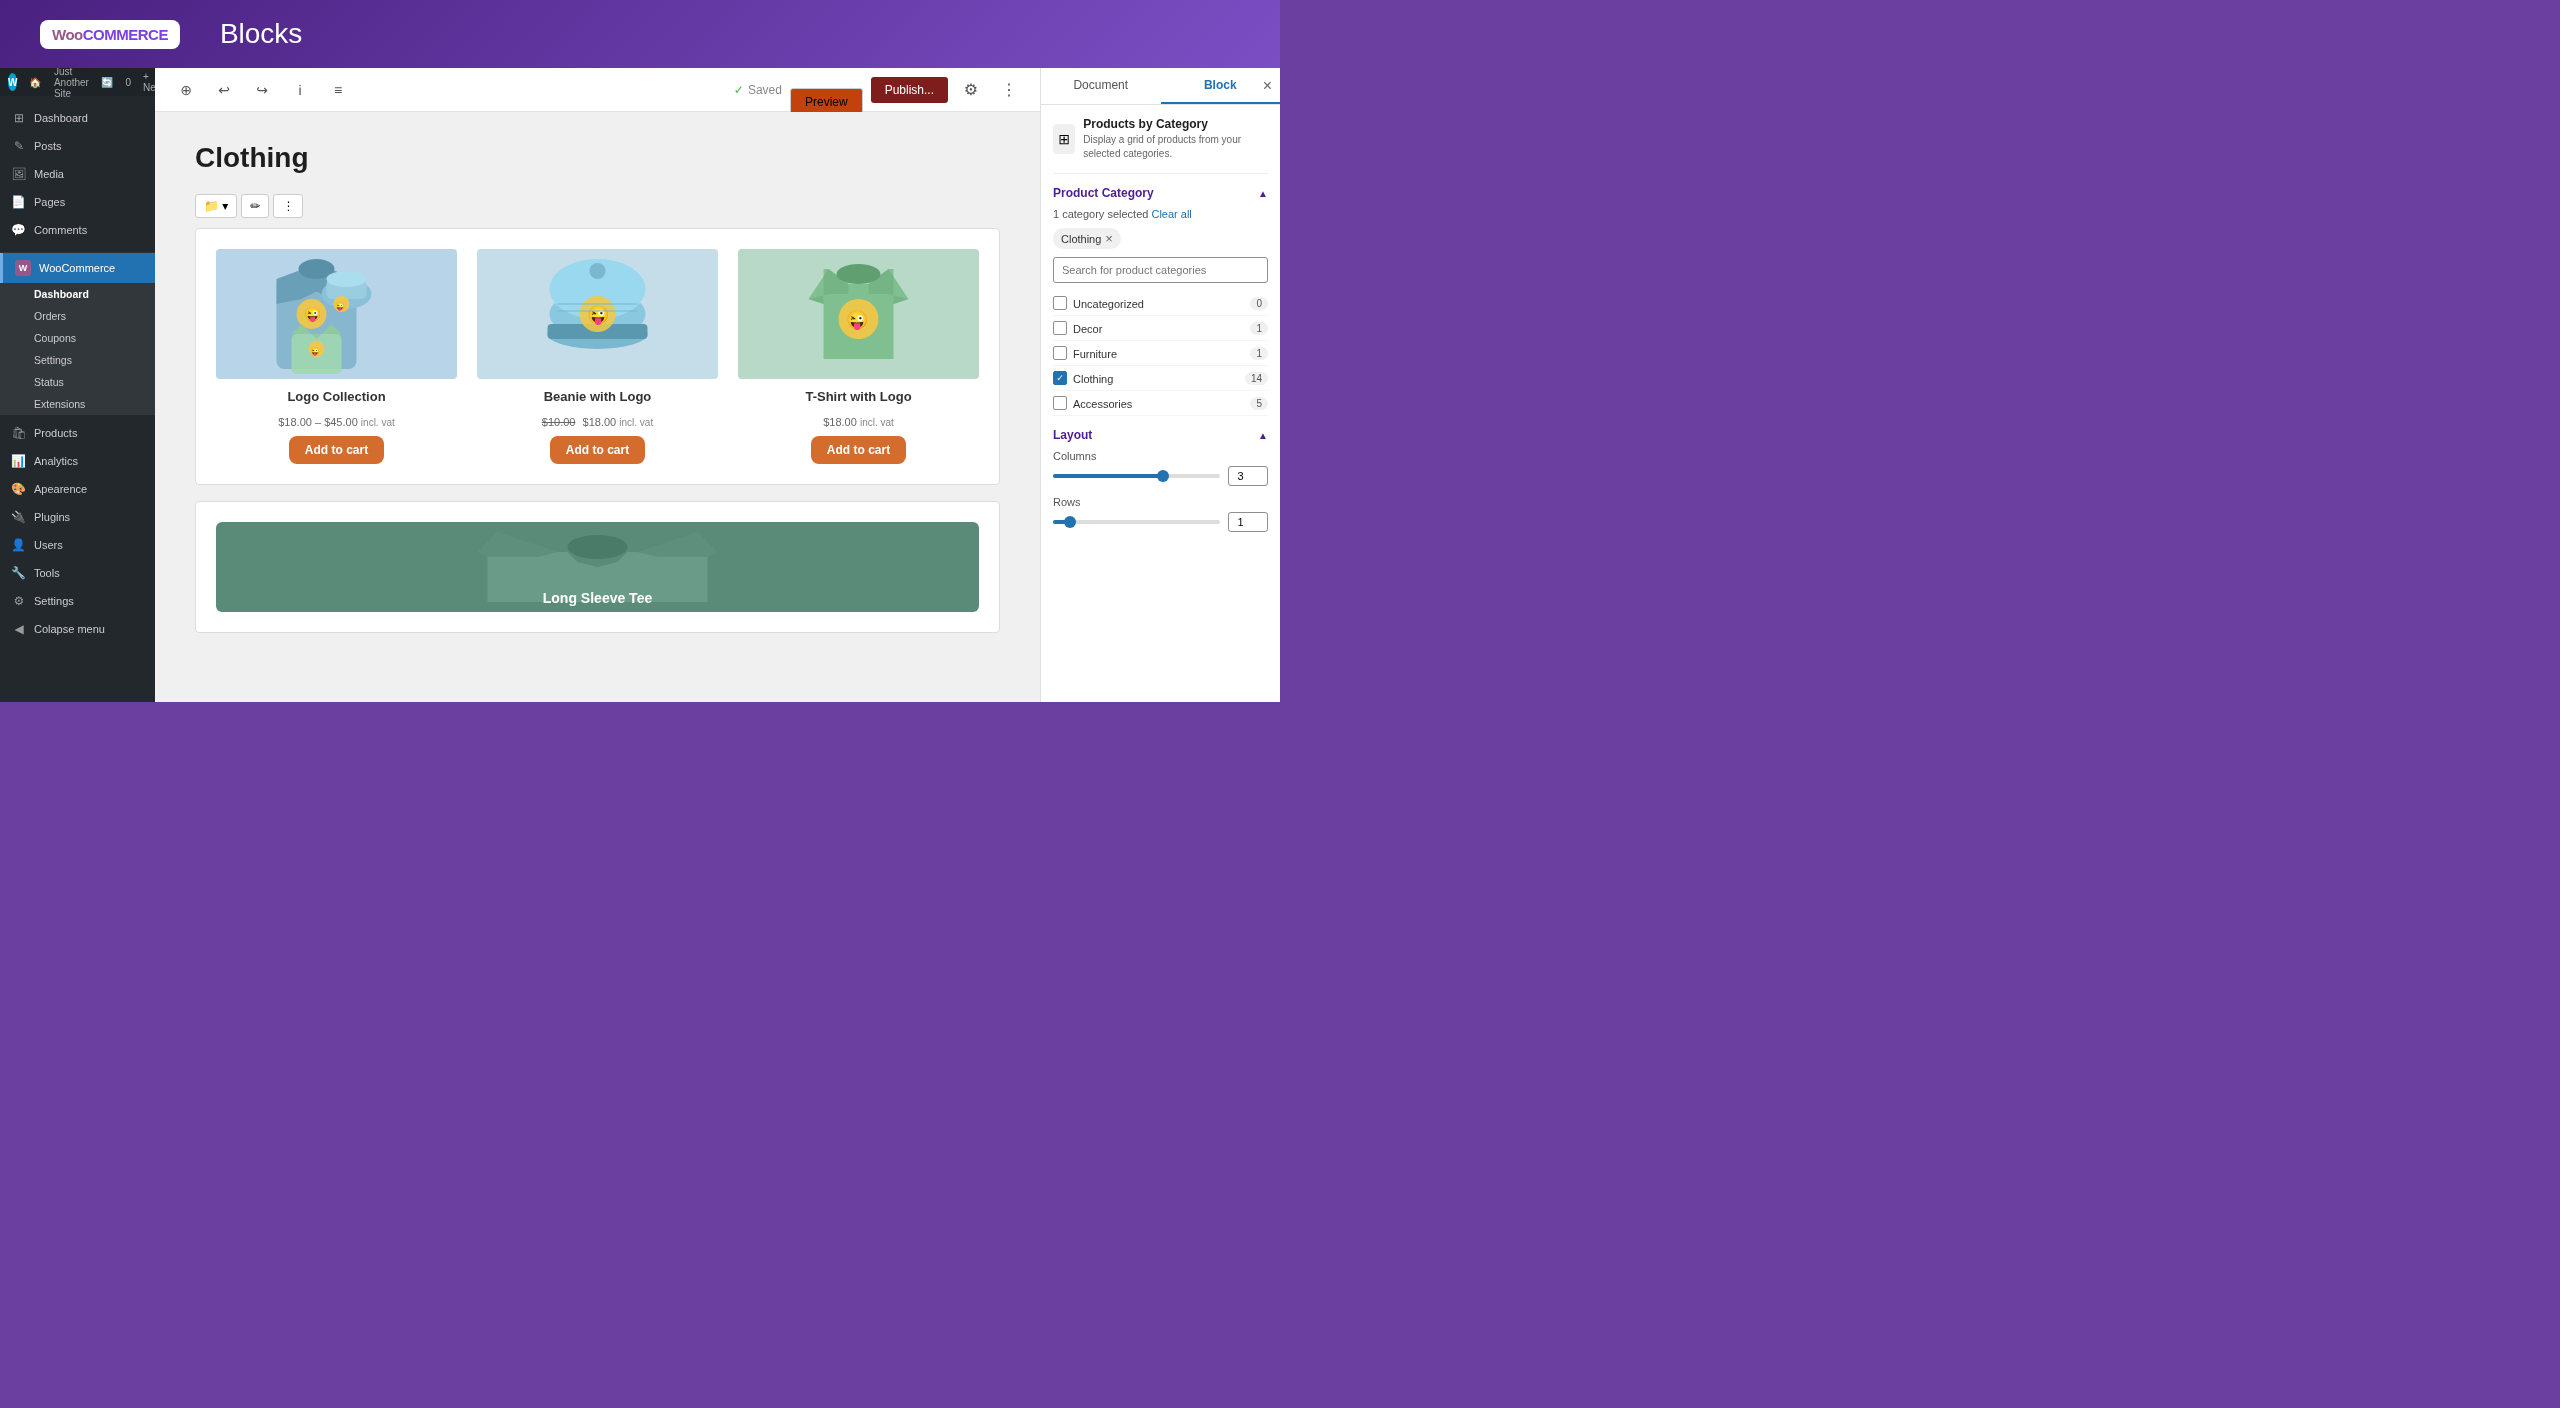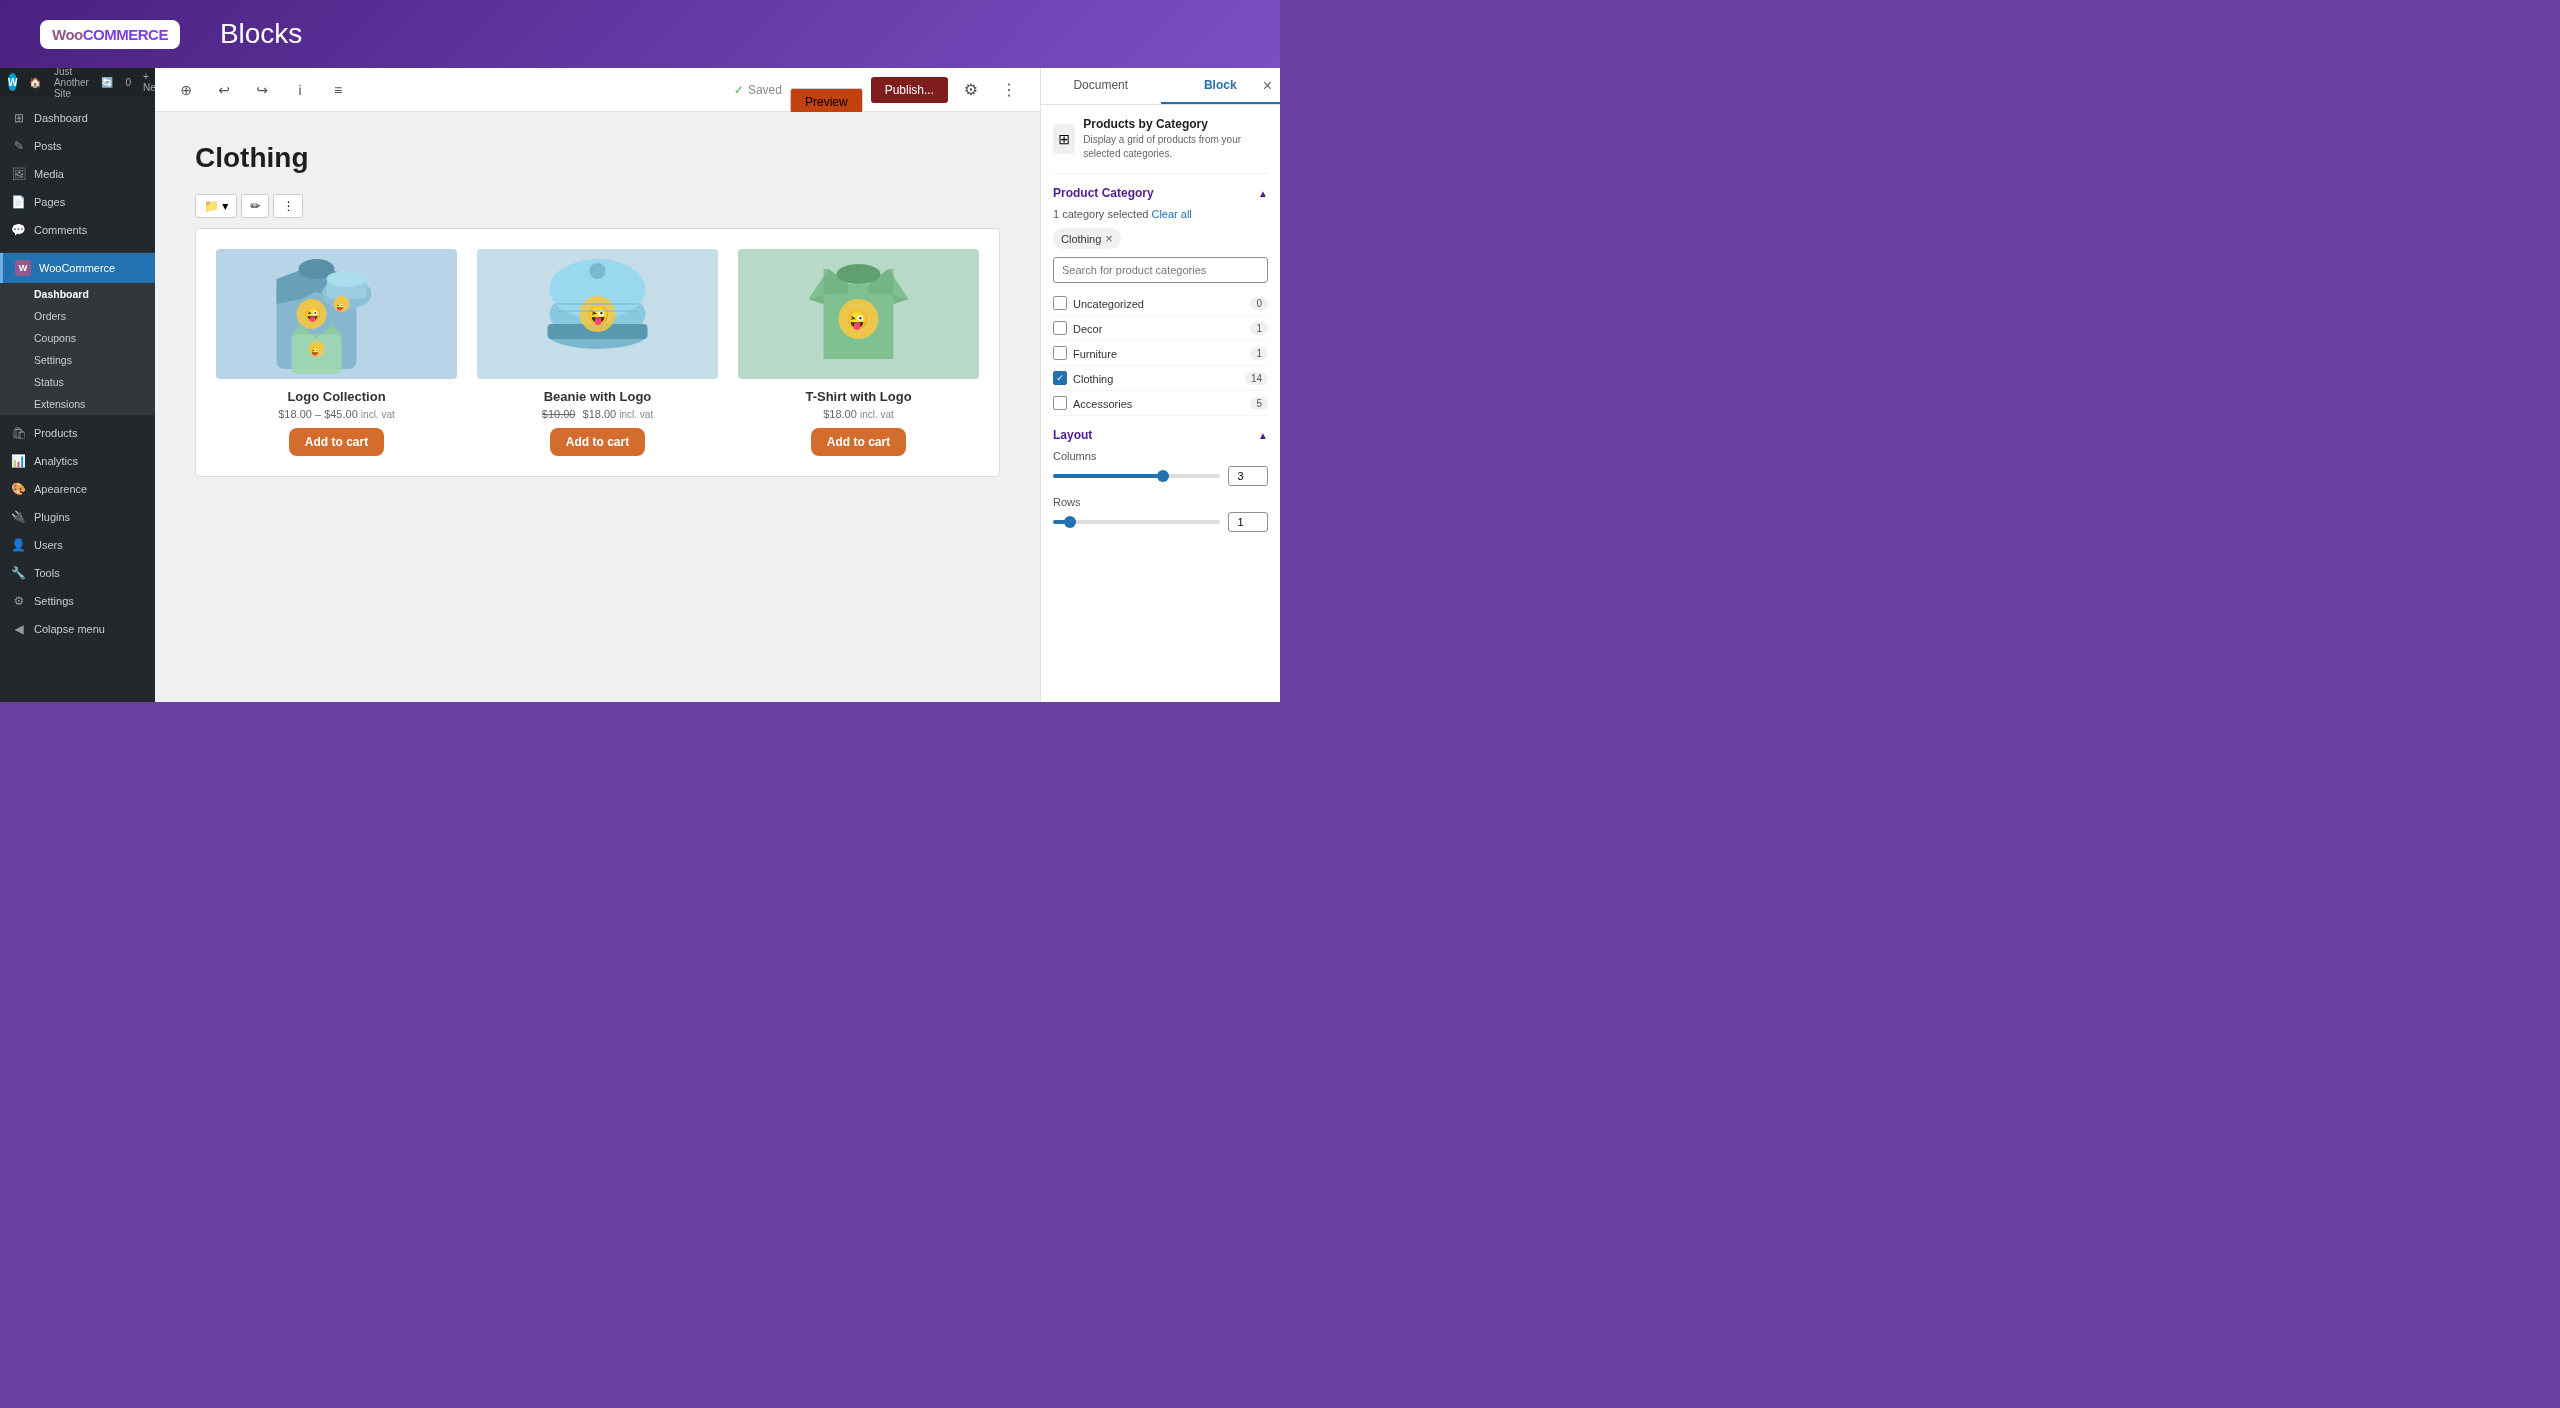--- a/index.html
+++ b/index.html
@@ -216,21 +216,21 @@
       align-items: center;
       justify-content: center;
       overflow: hidden;
       position: relative;
     }
     .product-img svg { width: 100%; height: 100%; }
     .product-name {
       font-size: 13px;
       font-weight: 600;
       color: #333;
-      margin-bottom: 4px;
+      margin-bottom: 12px;
     }
     .product-price {
       font-size: 11px;
       color: #666;
       margin-bottom: 8px;
     }
     .product-price .original { text-decoration: line-through; margin-right: 4px; }
     .product-price .incl { color: #888; font-size: 10px; text-align: center; }
     .add-to-cart-btn {
       background: #d36c2c;
@@ -667,20 +667,32 @@
             <div class="product-name">T-Shirt with Logo</div>
             <div class="product-price">
               <span>$18.00</span>
               <span class="incl">incl. vat</span>
             </div>
             <button class="add-to-cart-btn">Add to cart</button>
           </div>
         </div>
       </div>
 
+      <div class="products-container">
+        <div style="height:90px; background: #5a8a78; border-radius:6px; display:flex; align-items:flex-end; justify-content:center; overflow:hidden; position:relative;">
+          <svg viewBox="0 0 400 90" xmlns="http://www.w3.org/2000/svg" style="position:absolute;top:0;left:0;width:100%;height:100%;">
+
+            <polygon points="100,10 80,30 90,35 90,80 310,80 310,35 320,30 300,10 240,30 230,30 220,40 200,45 180,40 170,30 160,30" fill="#6a9a88"></polygon>
+            <polygon points="100,10 120,10 160,30 140,35 90,35 80,30" fill="#5a8a78" opacity="0.7"></polygon>
+            <polygon points="300,10 280,10 240,30 260,35 310,35 320,30" fill="#5a8a78" opacity="0.7"></polygon>
+            <ellipse cx="200" cy="25" rx="30" ry="12" fill="#4a7a68"></ellipse>
+          </svg>
+          <span style="color:white; font-size:14px; font-weight:600; position:relative; z-index:1; margin-bottom:6px;">Long Sleeve Tee</span>
+        </div>
+      </div>
     </div>
   </div>
 
   <div class="right-panel">
 
     <div class="panel-tabs">
       <div class="panel-tab">Document</div>
       <div class="panel-tab active">Block</div>
       <button class="panel-close">×</button>
     </div>

